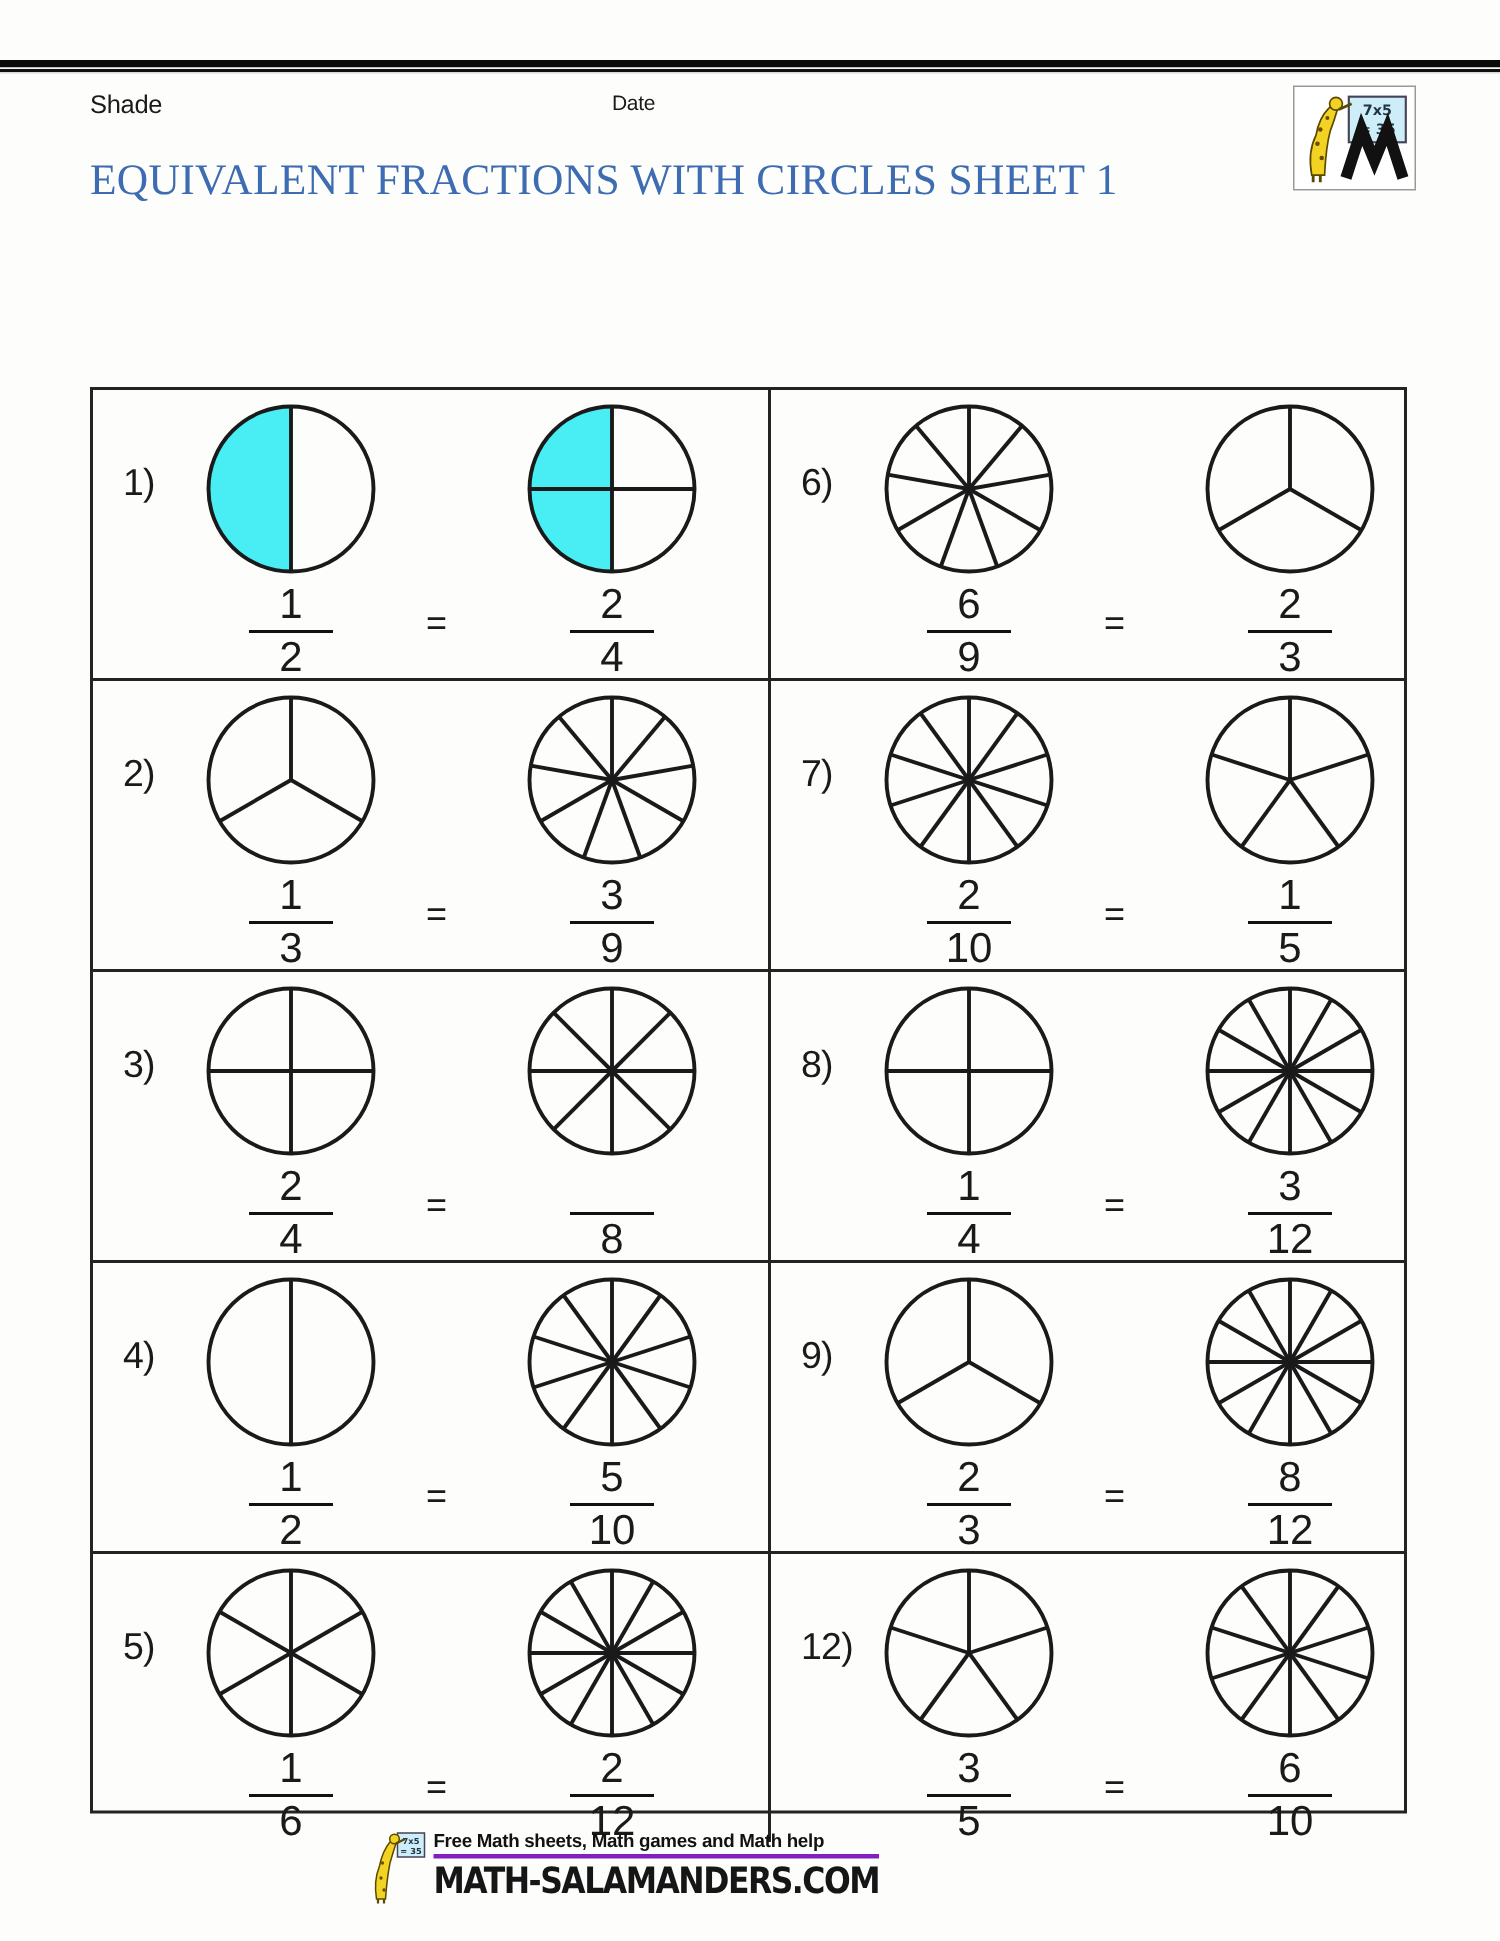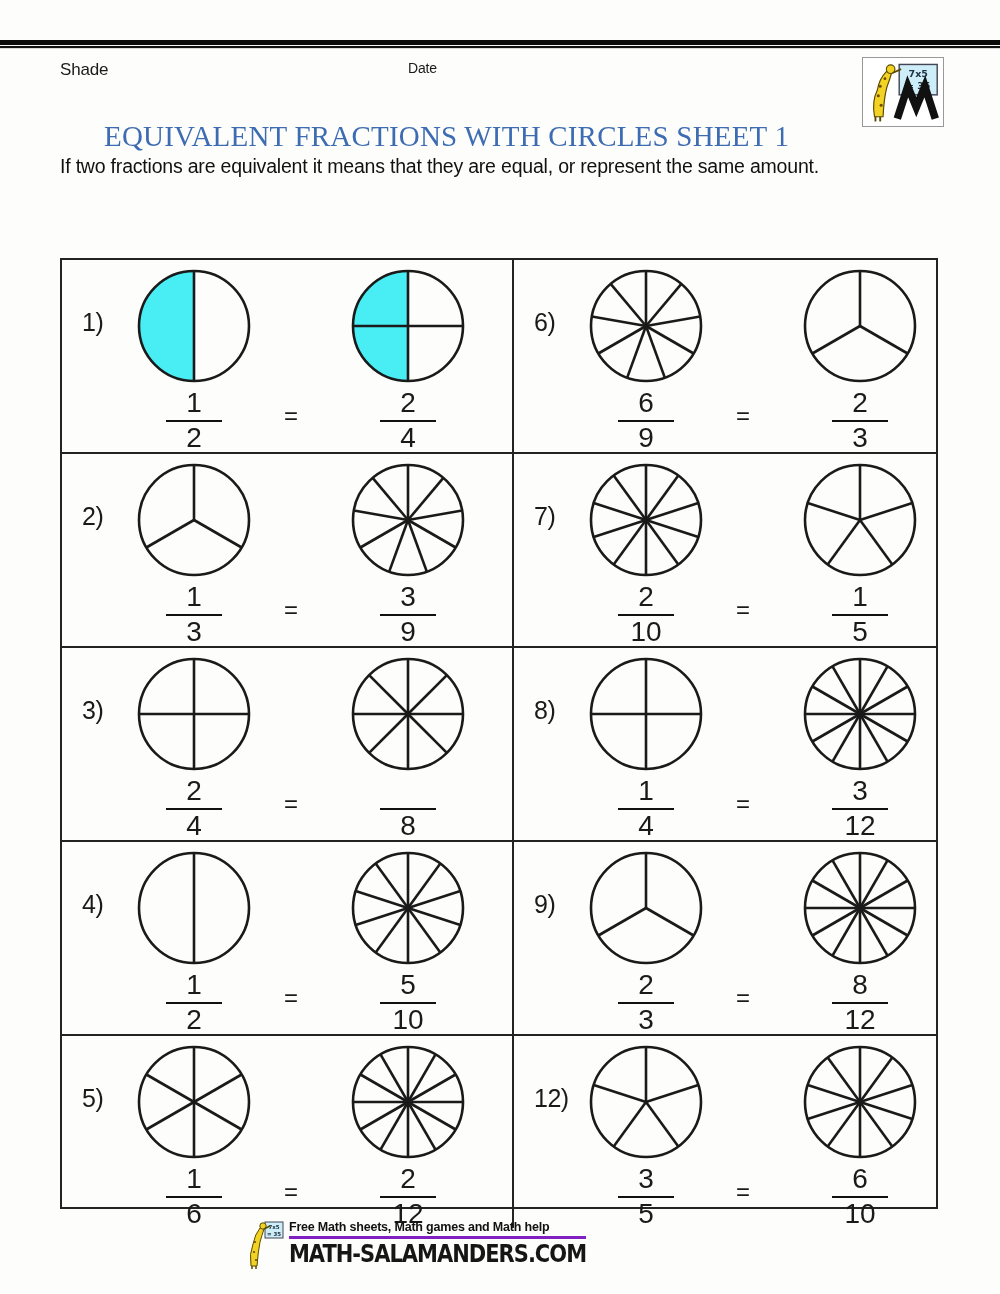--- a/index.html
+++ b/index.html
@@ -18,24 +18,24 @@
   .top-bar .b3{height:2px;background:#111;}
   .top-bar .b4{height:1px;background:#d8d8d8;}
 
   .name-label{position:absolute;left:60px;top:60px;font-size:17px;letter-spacing:-0.2px;}
   .date-label{position:absolute;left:408px;top:60px;font-size:14px;letter-spacing:-0.2px;}
 
   .logo-box{position:absolute;left:862px;top:57px;width:80px;height:68px;
     background:#fff;border:1px solid #999;display:flex;align-items:center;justify-content:center;}
 
   .page-title{
-    position:absolute;left:60px;top:120px;width:880px;
+    position:absolute;left:60px;top:104px;width:880px;
     font-family:"Liberation Serif", serif;
     font-size:29px;letter-spacing:0.2px;
-    color:#3e6cb3;white-space:nowrap;margin-left:44px;
+    color:#3e6cb3;white-space:nowrap;
   }
   .instructions{position:absolute;left:60px;top:150px;width:900px;
     font-size:19.5px;line-height:32.5px;letter-spacing:-0.2px;color:#111;}
 
   
   .grid{position:absolute;left:60px;top:258px;width:878px;height:951px;
     border:2px solid #232323;box-sizing:border-box;
     display:flex;flex-direction:column;}
   .grid-row{flex:1 1 0;display:flex;border-bottom:2px solid #232323;box-sizing:border-box;}
   .grid-row:last-child{border-bottom:none;}
@@ -93,21 +93,20 @@
     <circle cx="16" cy="26" r="1.6" fill="#6b4b00"></circle>
     <circle cx="14" cy="36" r="1.6" fill="#6b4b00"></circle>
     <circle cx="17" cy="46" r="1.6" fill="#6b4b00"></circle>
     <circle cx="21" cy="18" r="1.4" fill="#6b4b00"></circle>
   </svg>
 </div>
 
 <div class="page-title">EQUIVALENT FRACTIONS WITH CIRCLES SHEET 1</div>
 
 <div class="instructions">
-    <div>If two fractions are equivalent it means that they are equal, or represent the same amount.</div>
   </div>
 
 <div class="grid">
     <div class="grid-row">
       <div class="cell left">
         <div class="qnum">1)</div>
         <div class="frac-col c1">
           <svg width="116" height="116" viewBox="0 0 116 116">
             <path d="M 58 58 L 58.00 113.00 A 55 55 0 0 1 58.00 3.00 Z" fill="#48eef4" stroke="none"></path>
             <line x1="58" y1="58" x2="58.00" y2="3.00" stroke="#1a1a1a" stroke-width="2.6"></line>

